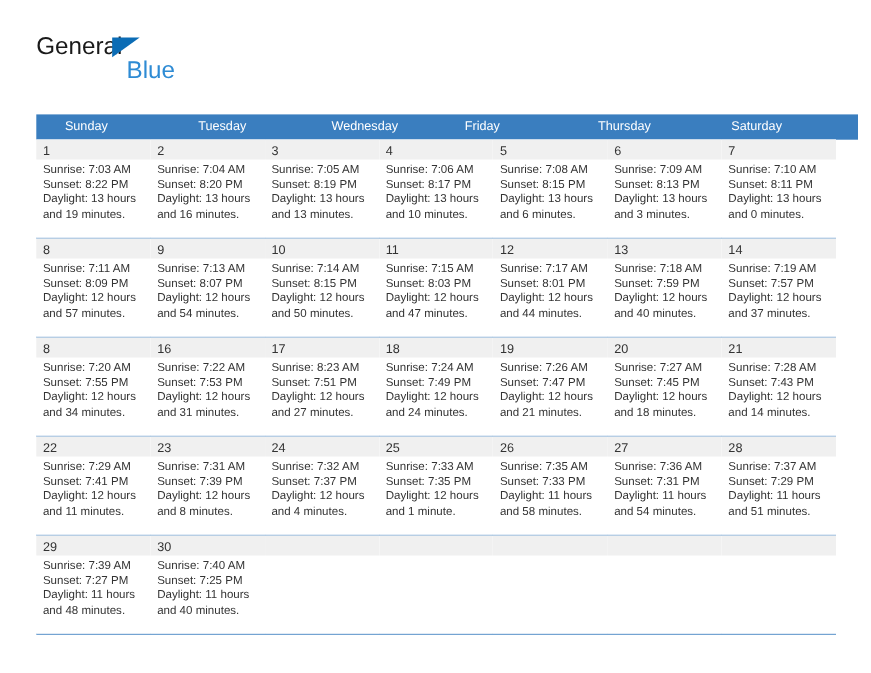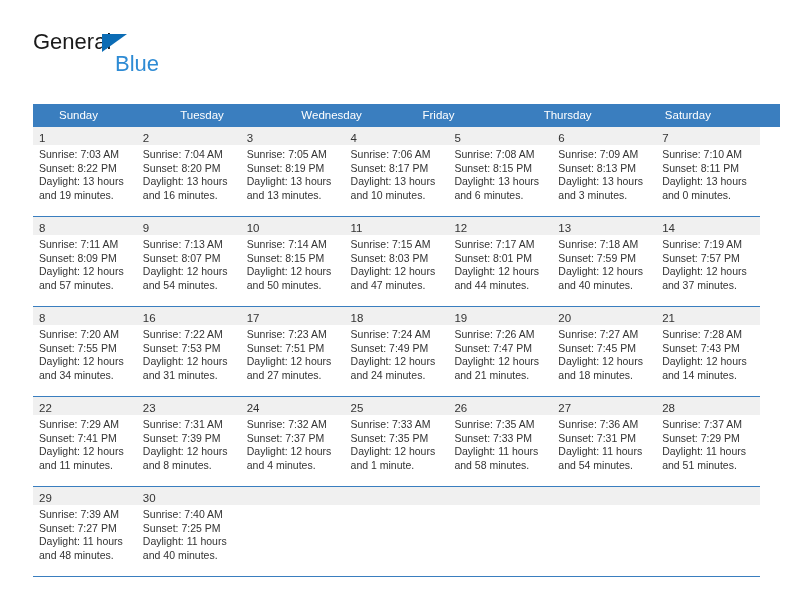--- a/index.html
+++ b/index.html
@@ -327,21 +327,21 @@
             <div class="day-lines">
               <div class="line">Sunrise: 7:22 AM</div>
               <div class="line">Sunset: 7:53 PM</div>
               <div class="line">Daylight: 12 hours</div>
               <div class="line">and 31 minutes.</div>
             </div>
           </div>
           <div class="day">
             <div class="day-num-band"><span class="day-num">17</span></div>
             <div class="day-lines">
-              <div class="line">Sunrise: 7:23 AM</div>
+              <div class="line">Sunrise: 8:23 AM</div>
               <div class="line">Sunset: 7:51 PM</div>
               <div class="line">Daylight: 12 hours</div>
               <div class="line">and 27 minutes.</div>
             </div>
           </div>
           <div class="day">
             <div class="day-num-band"><span class="day-num">18</span></div>
             <div class="day-lines">
               <div class="line">Sunrise: 7:24 AM</div>
               <div class="line">Sunset: 7:49 PM</div>

